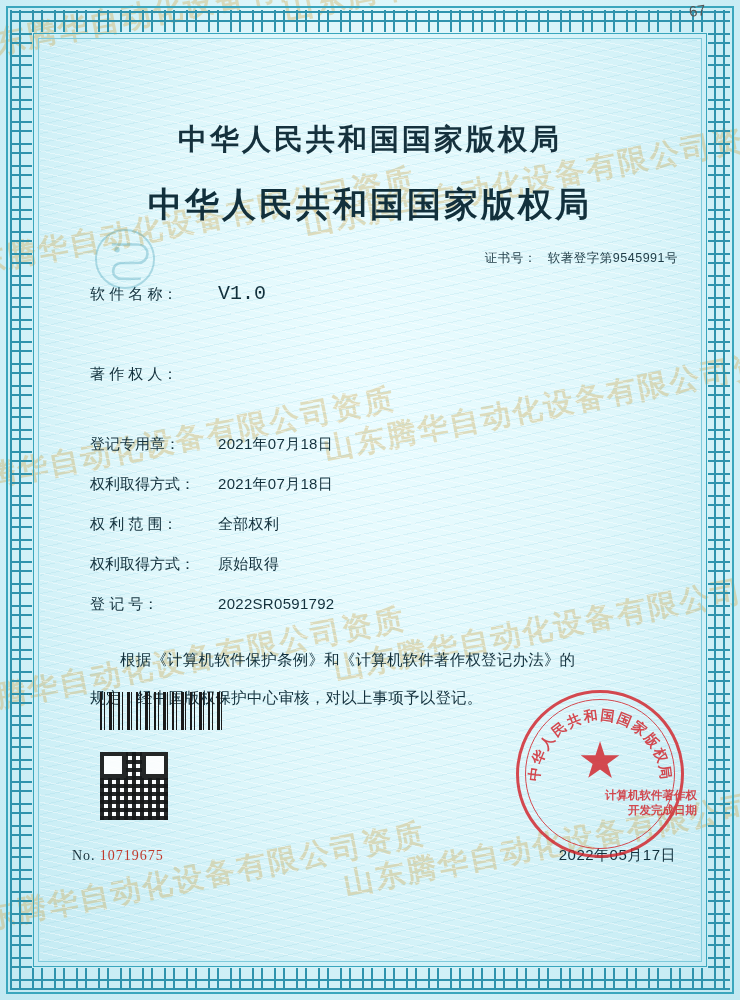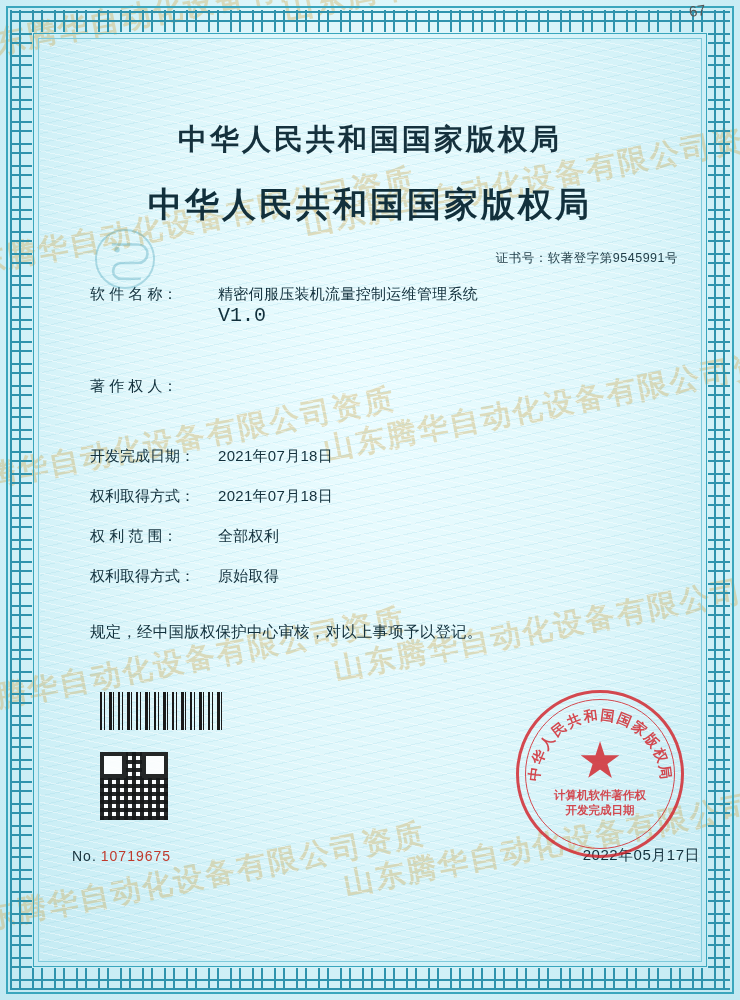--- a/index.html
+++ b/index.html
@@ -126,21 +126,21 @@
 
   .cert-no {
     text-align: right;
     margin-top: 22px;
     padding-right: 14px;
     font-size: 12.5px;
     color: #1d3a45;
     letter-spacing: .5px;
     font-family: "Liberation Sans", sans-serif;
   }
-  .cert-no .label { margin-right: 0; text-align: right; }
+  .cert-no .label { margin-right: 11px; text-align: right; }
 
   .emblem {
     position: absolute;
     left: 44px;
     top: 178px;
     width: 66px;
     height: 66px;
     opacity: .30;
   }
 
@@ -172,21 +172,21 @@
   .row .v .v2 {
     display: block;
     font-family: "Liberation Mono", monospace;
     font-size: 20px;
     letter-spacing: 0;
   }
 
   .gap-a { height: 26px; }
   .gap-b { height: 30px; }
 
-  .row.tight { margin-bottom: 22px; }
+  .row.tight { margin-bottom: 32px; }
 
   .statement {
     margin-top: 26px;
     padding: 0 30px 0 42px;
     font-size: 15.5px;
     line-height: 38px;
     color: #12303c;
     font-family: "Liberation Sans", sans-serif;
     letter-spacing: .2px;
   }
@@ -225,30 +225,30 @@
     border: 4px solid #111;
     background: #fff;
   }
   .qr::before { left: 0; top: 0; }
   .qr::after  { right: 0; top: 0; }
 
   .serial {
     position: absolute;
     left: 72px;
     top: 848px;
-    font-family: Liberation Sans, sans-serif;
+    font-family: Liberation Serif, serif;
     font-size: 14px;
     color: #c0392b;
     letter-spacing: 1px;
   }
   .serial .no { color: #17313c; margin-right: 4px; }
 
   .date-bottom {
     position: absolute;
-    right: 40px;
+    right: 64px;
     top: 846px;
     font-size: 15px;
     font-family: "Liberation Sans", sans-serif;
     color: #12303c;
     letter-spacing: .5px;
   }
 
   
   .seal {
     position: absolute;
@@ -282,24 +282,24 @@
   }
   .seal .arc text {
     font-family: "Liberation Sans", sans-serif;
     font-size: 14px;
     font-weight: 700;
     letter-spacing: 2px;
     fill: #d2232a;
   }
   .seal .bottom-text {
     position: absolute;
-    left: 0;
+    left: 16px;
     top: 95px;
     width: 162px;
-    text-align: center;
+    text-align: right;
     font-family: Liberation Serif, serif;
     font-size: 11.5px;
     line-height: 15px;
     color: #d2232a;
     font-weight: 700;
   }
 
   .corner-mark {
     position: absolute;
     right: 34px;
@@ -350,57 +350,61 @@
       <circle cx="50" cy="50" r="44" fill="none" stroke="#2f93ad" stroke-width="3"></circle>
       <path d="M30 28 h40 a14 14 0 0 1 0 28 h-26 a12 12 0 0 0 0 24 h30" fill="none" stroke="#2f93ad" stroke-width="4"></path>
       <circle cx="38" cy="36" r="4" fill="#2f93ad"></circle>
     </svg>
 
     <div class="fields">
 
       <div class="row tight">
         <div class="k">软 件 名 称：</div>
         <div class="v">
-          <span>精密伺服压装机流量控制运维管理系统</span>
           <span class="v2">V1.0</span>
         </div>
       </div>
 
       <div class="gap-a"></div>
 
       <div class="row">
         <div class="k">著 作 权 人：</div>
       </div>
 
       <div class="gap-b"></div>
 
       <div class="row">
-        <div class="k">开发完成日期：</div>
+        <div class="k">登记专用章：</div>
         <div class="v">2021年07月18日</div>
       </div>
 
       <div class="row">
         <div class="k">权利取得方式：</div>
         <div class="v">2021年07月18日</div>
       </div>
 
       <div class="row">
         <div class="k">权 利 范 围：</div>
         <div class="v">全部权利</div>
       </div>
 
       <div class="row">
         <div class="k">权利取得方式：</div>
         <div class="v">原始取得</div>
       </div>
 
+      <div class="row">
+        <div class="k">登 记 号：</div>
+        <div class="v">2022SR0591792</div>
+      </div>
 
     </div>
 
     <div class="statement">
+      <div><span class="indent"></span><span>根据《计算机软件保护条例》和《计算机软件著作权登记办法》的</span></div>
       <div>规定，经中国版权保护中心审核，对以上事项予以登记。</div>
     </div>
 
   </div>
 
   <div class="barcode"></div>
 
   <div class="qr"></div>
 
   <div class="serial">

